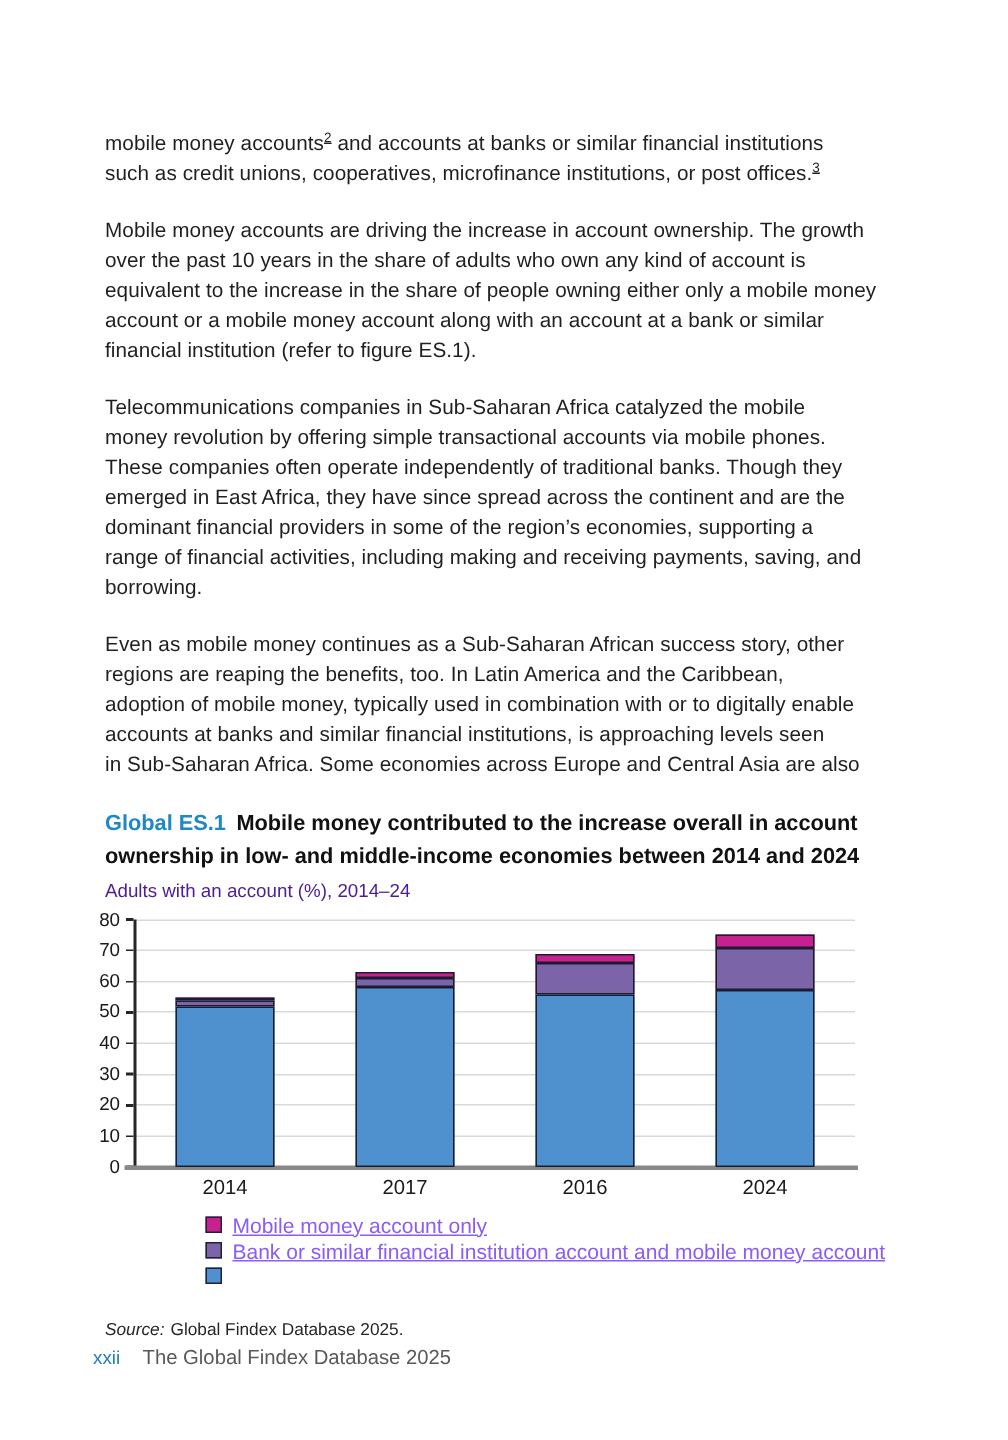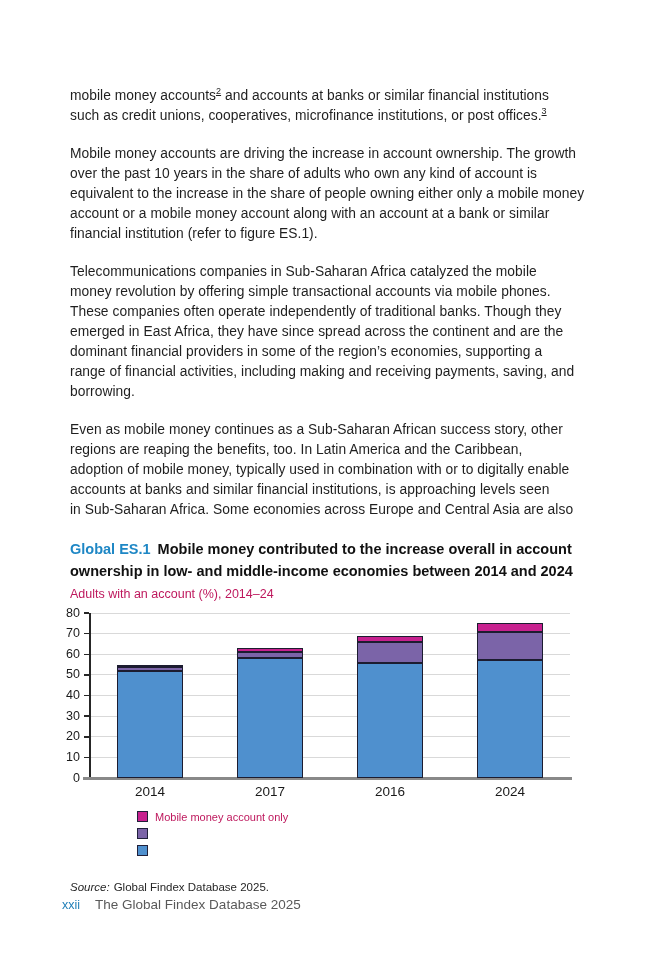--- a/index.html
+++ b/index.html
@@ -14,37 +14,37 @@
     white-space: pre-line; letter-spacing: 0.05px;
   }
   sup.fn {
     font-size: 9px; line-height: 0; text-decoration: underline; cursor: pointer;
   }
   .fig-title {
     margin-top: 3px; font-size: 14.5px; font-weight: bold; line-height: 22px;
     white-space: pre-line; color: #111;
   }
   .fig-label { color: #1e87c5; margin-right: 7px; }
-  .fig-subtitle { margin-top: 5px; font-size: 12.5px; color: #be185d; }
+  .fig-subtitle { margin-top: 5px; font-size: 12.5px; color: #4c1d95; }
 
   .chart { margin-left: -8px; margin-top: 12px; }
   .plot { position: relative; margin-left: 28px; width: 480px; height: 165px; }
   .grid { position: absolute; left: 0; width: 100%; height: 1px; background: #d9d9d9; }
   .yaxis { position: absolute; left: -1px; top: 0; bottom: -1px; width: 1.5px; background: #262626; }
   .tick { position: absolute; left: -6px; width: 5px; height: 1.5px; background: #262626; }
   .ylab { position: absolute; left: -36px; width: 26px; text-align: right; font-size: 12.5px; color: #1a1a1a; line-height: 15px; }
   .baseline { position: absolute; left: -7px; right: -2px; bottom: -1.5px; height: 3px; background: #898989; }
   .bar { position: absolute; bottom: 0; width: 66px; display: flex; flex-direction: column-reverse; }
   .seg { width: 100%; box-sizing: border-box; border: 1px solid #1c1c30; }
   .x-labels { margin-left: 28px; width: 480px; display: flex; padding-top: 6px; }
   .xlab { flex: 1; text-align: center; font-size: 13.5px; color: #1a1a1a; }
   .legend { margin: 9px 0 0 75px; }
   .lrow { display: flex; align-items: center; height: 17px; }
   .lmark { width: 11px; height: 11px; box-sizing: border-box; border: 1.5px solid #20203a; margin-right: 7px; flex: 0 0 auto; }
-  .ltext { font-size: 11px; color: #be185d; white-space: nowrap; }
+  .ltext { font-size: 14px; color: #8b5cf6; white-space: nowrap; text-decoration: underline; }
 
   .source { margin-top: 22px; font-size: 11.5px; color: #262626; }
   .src-label { font-style: italic; margin-right: 4px; }
   .footer { position: absolute; left: 62px; top: 897px; display: flex; align-items: baseline; }
   .page-num { color: #1f7fb8; font-size: 12.5px; }
   .footer-text { color: #595959; font-size: 13.5px; margin-left: 15px; }
 </style>
 </head>
 <body>
 
@@ -130,20 +130,21 @@
         <div class="xlab">2016</div>
         <div class="xlab">2024</div>
       </div>
     <div class="legend" id="legend">
         <div class="lrow">
           <div class="lmark" style="background: rgb(199, 33, 143);"></div>
           <div class="ltext">Mobile money account only</div>
         </div>
         <div class="lrow">
           <div class="lmark" style="background: rgb(123, 100, 168);"></div>
+          <div class="ltext">Bank or similar financial institution account and mobile money account</div>
         </div>
         <div class="lrow">
           <div class="lmark" style="background: rgb(79, 144, 206);"></div>
         </div>
       </div>
   </div>
 
   <div class="source"><span class="src-label">Source:</span><span>Global Findex Database 2025.</span></div>
 </div>
 

